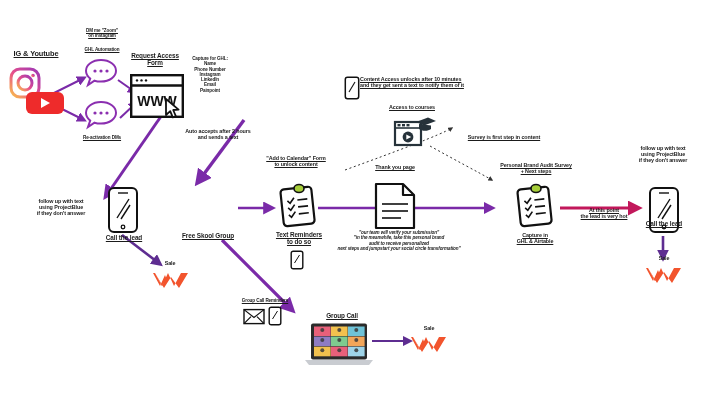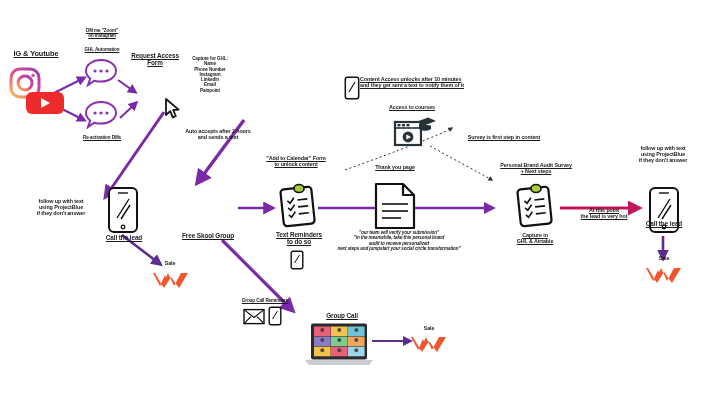--- a/index.html
+++ b/index.html
@@ -125,20 +125,30 @@
       <circle cx="17" cy="13" r="1.6" fill="#8b2fb0"></circle>
       <circle cx="23" cy="13" r="1.6" fill="#8b2fb0"></circle>
     </svg>
   </div>
 
   <div class="lbl tiny ul" style="left:62px;top:135px;width:80px;">Re-activation DMs</div>
 
   <div class="lbl sm ul" style="left:115px;top:52px;width:80px;">Request Access
 Form</div>
 
+  <div class="node" style="left:130px;top:74px;">
+    <svg width="54" height="44" viewBox="0 0 54 44">
+      <rect x="1.2" y="1.2" width="51.6" height="41.6" fill="#ffffff" stroke="#111" stroke-width="2.4"></rect>
+      <line x1="1.2" y1="11.5" x2="52.8" y2="11.5" stroke="#111" stroke-width="2.4"></line>
+      <circle cx="7" cy="6.4" r="1.2" fill="#111"></circle>
+      <circle cx="11.5" cy="6.4" r="1.2" fill="#111"></circle>
+      <circle cx="16" cy="6.4" r="1.2" fill="#111"></circle>
+      <text x="27" y="32" font-family="Liberation Sans, sans-serif" font-size="14" font-weight="bold" fill="#111" text-anchor="middle">WWW</text>
+    </svg>
+  </div>
 
   <div class="node" style="left:164px;top:98px;">
     <svg width="18" height="22" viewBox="0 0 18 22">
       <path d="M2,1 L2,17 L6.2,13.2 L8.8,19.4 L11.8,18 L9.2,12 L14.6,11.6 z" fill="#ffffff" stroke="#111" stroke-width="1.8" stroke-linejoin="round"></path>
     </svg>
   </div>
 
   <div class="lbl tiny" style="left:180px;top:56px;width:60px;color:#1b1b1b;">Capture for GHL:
 Name
 Phone Number

